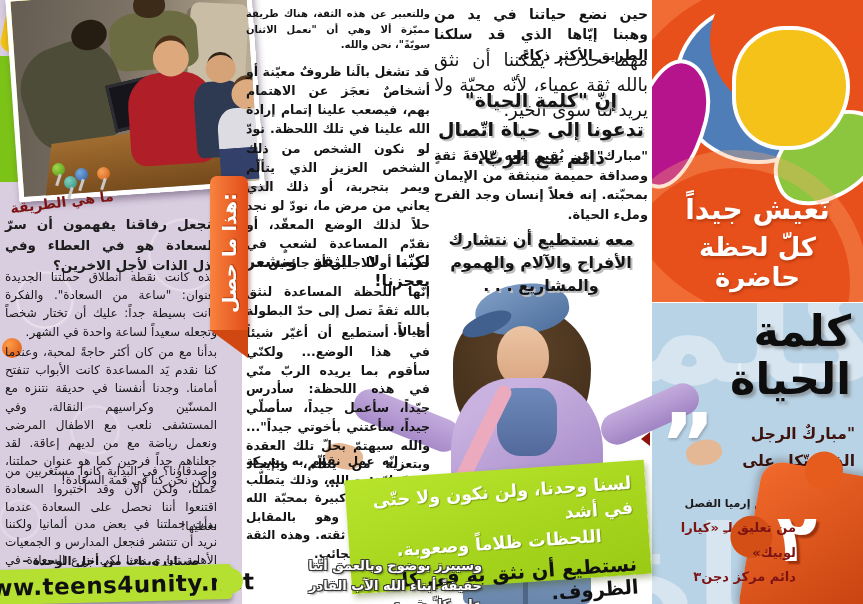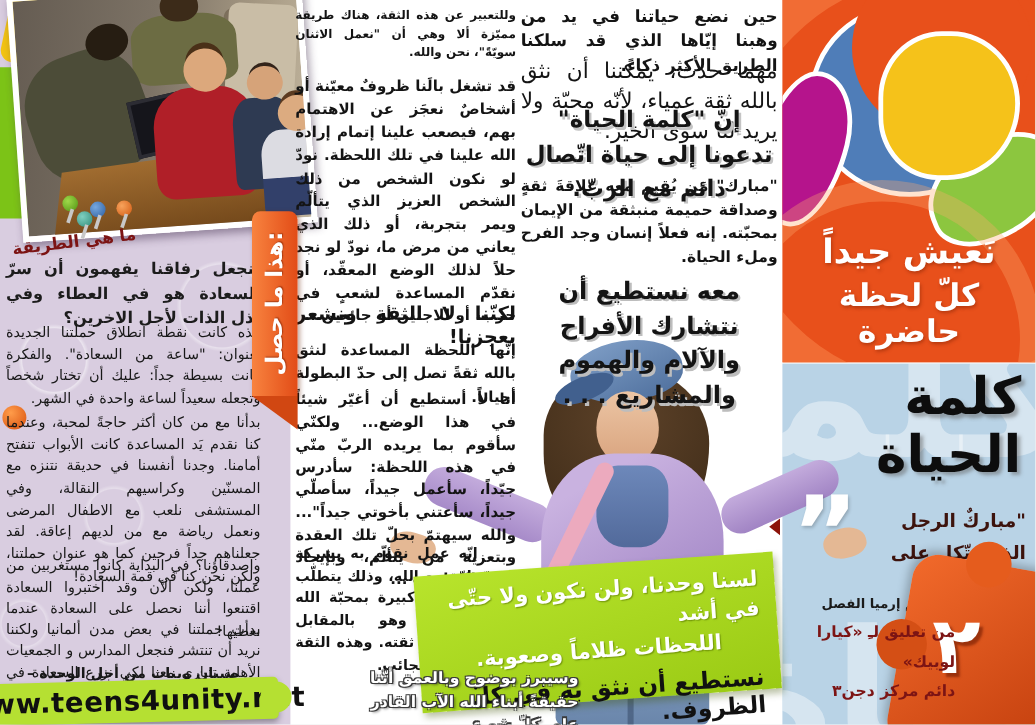--- a/index.html
+++ b/index.html
@@ -88,21 +88,21 @@
   
   .col{position:absolute;top:0;height:604px;direction:rtl;z-index:3;}
   .col1{left:434px;width:214px;}
   .col2{left:246px;width:184px;}
   .col p{position:absolute;margin:0;width:100%;text-align:justify;text-align-last:right;color:#141414;}
   .c1-p1{top:4px;font-size:14px;font-weight:bold;line-height:1.45;}
   .c1-p2{top:47px;font-size:18px;font-weight:normal;line-height:1.4;}
   .c1-p3{top:86px !important;font-size:19px;font-weight:800;line-height:1.5;
       text-align:center !important;text-align-last:center !important;text-shadow:2px 2px 0 #c4c4c4;}
   .c1-p4{top:146px;font-size:13px;font-weight:bold;line-height:1.5;}
-  .c1-p5{top:228px;font-size:20px;font-weight:800;line-height:1.45;
+  .c1-p5{top:228px;font-size:16px;font-weight:800;line-height:1.45;
       text-align:center !important;text-align-last:center !important;text-shadow:2px 2px 0 #bdbdbd;}
   .c2-p1{top:6px;font-size:10px;font-weight:bold;line-height:1.55;}
   .c2-p2{top:62px;font-size:12.5px;font-weight:bold;line-height:1.53;}
   .c2-h1{top:252px;font-size:16px;font-weight:800;}
   .c2-p3{top:282px;font-size:12.5px;font-weight:bold;line-height:1.55;}
   .c2-p4{top:324px;font-size:12.5px;font-weight:bold;line-height:1.5;}
   .c2-p5{top:452px;width:152px !important;left:0;font-size:12px;font-weight:bold;line-height:1.55;}
   .c2-p6{position:absolute;left:300px;top:556px;width:182px;z-index:6;direction:rtl;margin:0;
       text-align:right;font-size:13px;font-weight:bold;color:#fff;line-height:1.5;
       text-shadow:-1px -1px 0 #3a3a3a,1px -1px 0 #3a3a3a,-1px 1px 0 #3a3a3a,1px 1px 0 #3a3a3a,2px 2px 2px rgba(0,0,0,.4);}

